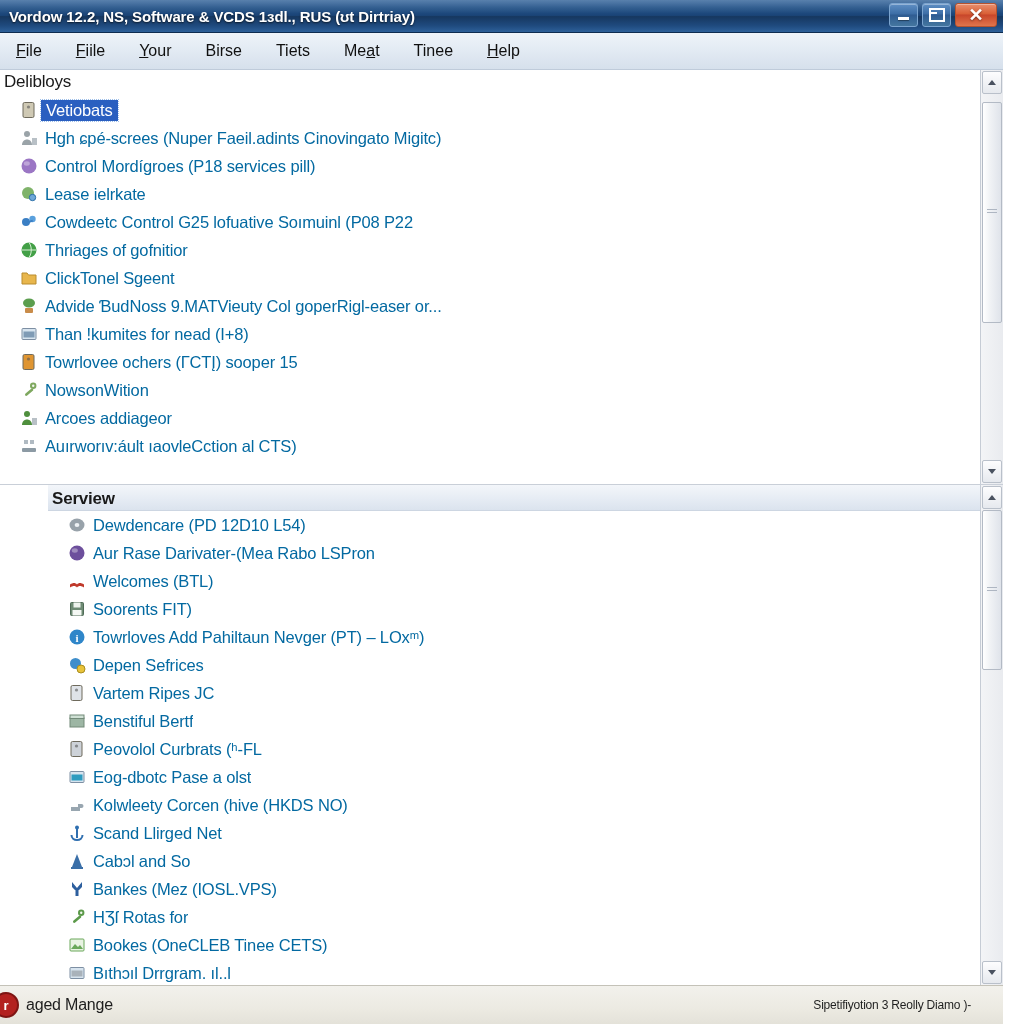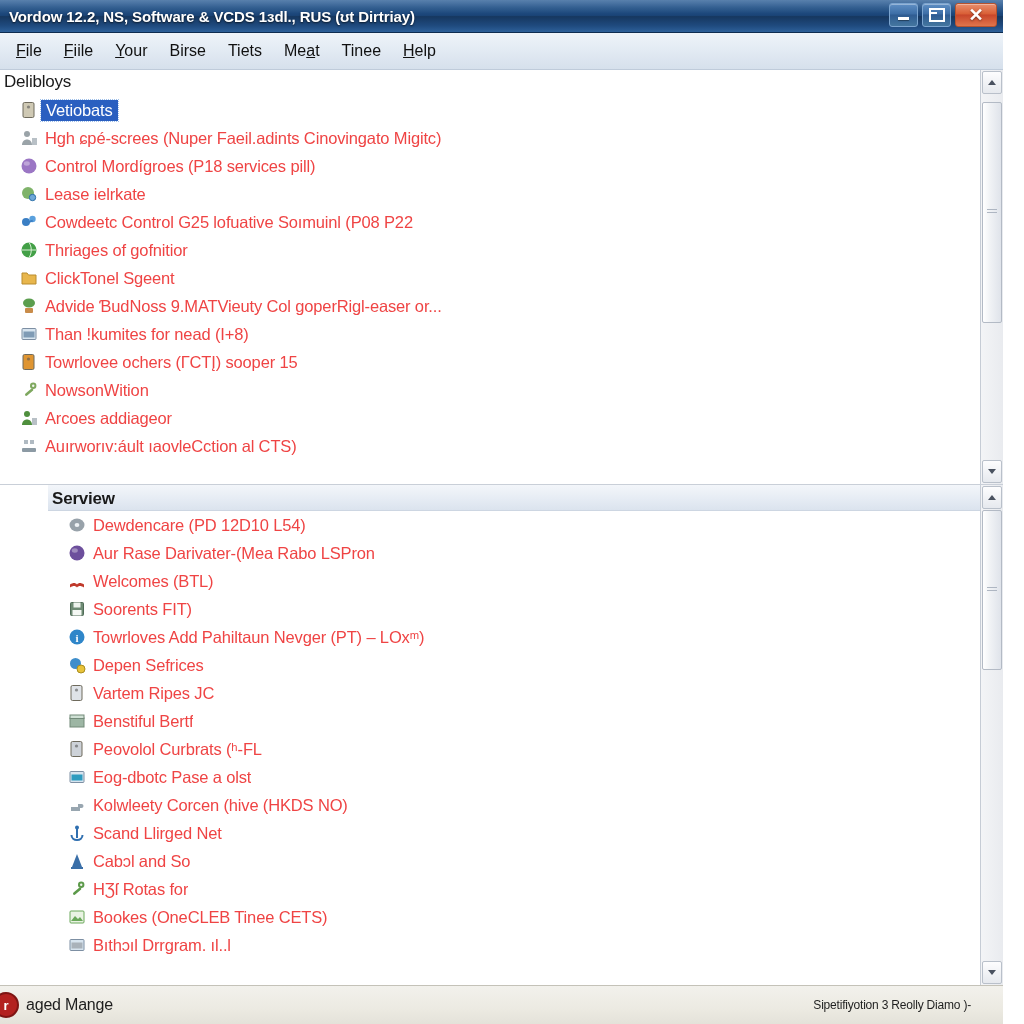--- a/index.html
+++ b/index.html
@@ -77,21 +77,21 @@
 
   
   .menubar {
     height: 36px;
     flex: 0 0 36px;
     background: linear-gradient(to bottom, #eef3f9 0%, #e2eaf3 50%, #d6e0ec 100%);
     border-bottom: 1px solid #bfcbda;
     display: flex;
     align-items: center;
     padding-left: 6px;
-    gap: 2px;
+    gap: 14px;
   }
   .menu-item {
     font-size: 16px;
     color: #101010;
     padding: 4px 10px;
     cursor: default;
     white-space: nowrap;
   }
   .menu-item .mn { text-decoration: underline; }
 
@@ -144,21 +144,21 @@
   .row {
     display: flex;
     align-items: center;
     height: 28px;
     padding-left: 20px;
     cursor: default;
     white-space: nowrap;
   }
   .row-label {
     font-size: 16.5px;
-    color: #ef4444;
+    color: #0369a1;
     letter-spacing: -0.15px;
     padding-left: 7px;
     overflow: hidden;
     text-overflow: ellipsis;
   }
   .row.bold .row-label { font-weight: bold; }
   .row.selected .row-label {
     background: #2a5fc0;
     color: #ffffff;
     outline: 1px dotted #9fc0ea;
@@ -516,20 +516,29 @@
                 <svg viewBox="0 0 18 18">
                   <path d="M9 2l5 13H4z" fill="#3a6fa8"></path>
                   <rect x="3" y="15" width="12" height="2" fill="#3a6fa8"></rect>
                 </svg>
               </span>
               <span class="row-label">Cabɔl and So</span>
             </div>
             <div class="row">
               <span class="ico">
                 <svg viewBox="0 0 18 18">
+                  <path d="M4 2l5 6 5-6v5l-5 5-5-5z" fill="#2d5f9e"></path>
+                  <rect x="7.5" y="11" width="3" height="5" fill="#2d5f9e"></rect>
+                </svg>
+              </span>
+              <span class="row-label">Bankes (Mez (IOSL.VPS)</span>
+            </div>
+            <div class="row">
+              <span class="ico">
+                <svg viewBox="0 0 18 18">
                   <rect x="4" y="10" width="10" height="2.6" rx="1.3" fill="#5c9a4a" transform="rotate(-40 9 11)"></rect>
                   <circle cx="13.2" cy="4.8" r="3.2" fill="#5c9a4a"></circle>
                   <circle cx="13.2" cy="4.8" r="1.2" fill="#f2f6f0"></circle>
                 </svg>
               </span>
               <span class="row-label">HƷſ Rotas for</span>
             </div>
             <div class="row">
               <span class="ico">
                 <svg viewBox="0 0 18 18">

